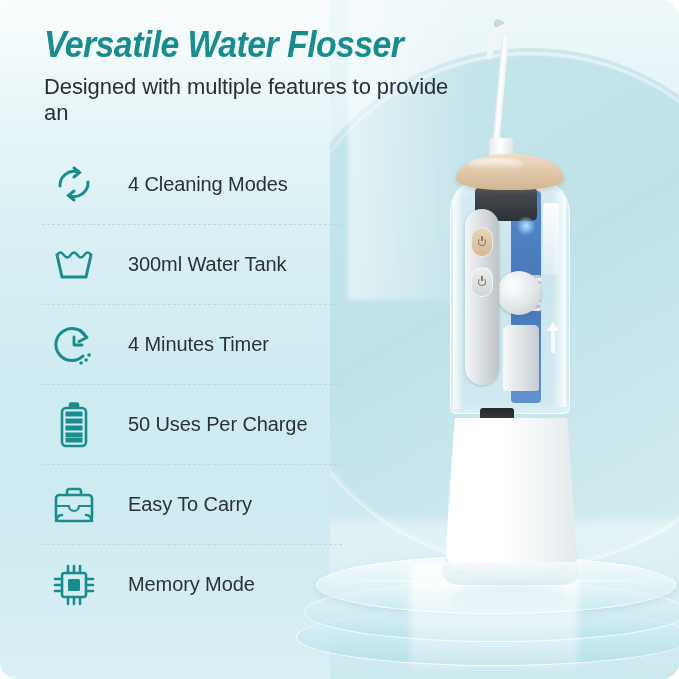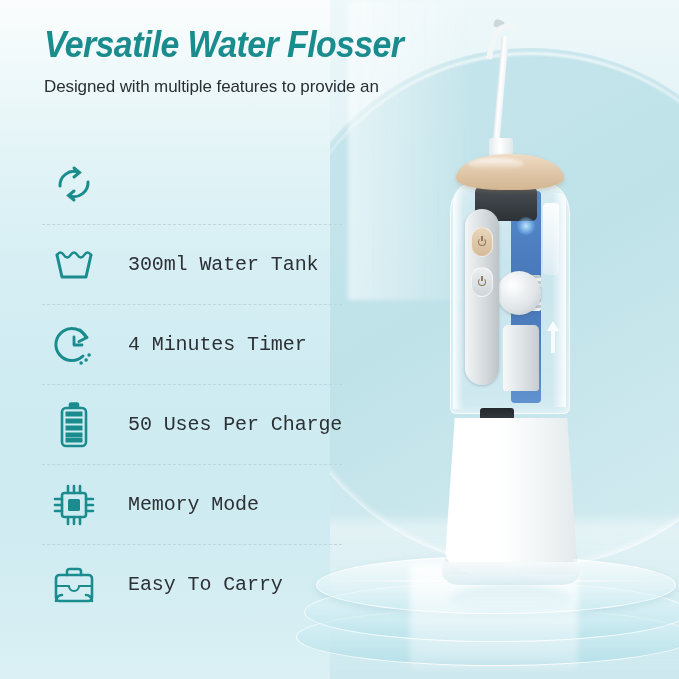--- a/index.html
+++ b/index.html
@@ -17,20 +17,21 @@
     background:
       linear-gradient(to bottom,
         #fbfdfd 0%,
         #f2fafb 8%,
         #e3f4f7 22%,
         #d7eff4 38%,
         #cfecf2 55%,
         #cdebf1 72%,
         #d3edf2 86%,
         #daf0f4 100%);
+    border-radius: 17px;
   }
 
   
   .scene {
     position:absolute;
     left:330px; top:0;
     width:349px; height:679px;
     overflow:hidden;
   }
   .scene-wall {
@@ -276,34 +277,34 @@
     font-style:italic;
     letter-spacing:-0.6px;
     color:#1b8c8e;
     white-space:nowrap;
     transform:scaleX(.94);
     transform-origin:left center;
   }
   .subhead {
     position:absolute; left:44px; top:74px;
     width:420px;
-    font-size:17px;
+    font-size:22px;
     line-height:26px;
     color:#2a2f33;
     letter-spacing:-0.1px;
   }
 
   .features { position:absolute; left:42px; top:144px; width:300px; }
   .feature {
     position:relative;
     height:80px;
     display:flex;
     align-items:center;
   }
-  .feature + .feature { border-top:1px dashed #bcd8de;font-family:Liberation Mono, monospace; }
+  .feature + .feature { border-top:1px dashed #bcd8de; }
   .f-icon {
     width:64px; height:56px;
     display:flex; align-items:center; justify-content:center;
     flex:0 0 64px;
   }
   .f-label {
     font-size:20px;
     color:#2c3135;
     letter-spacing:-0.1px;
     margin-left:22px;
@@ -381,20 +382,21 @@
 
     <div class="feature">
       <div class="f-icon">
         <svg width="40" height="40" viewBox="0 0 40 40" fill="none" stroke="#1b8c8e" stroke-width="3" stroke-linecap="round">
           <path d="M6 22 A14 14 0 0 1 24 8"></path>
           <path d="M34 18 A14 14 0 0 1 16 32"></path>
           <path d="M20 4 L25.5 8.5 L20 13"></path>
           <path d="M20 27 L14.5 31.5 L20 36"></path>
         </svg>
       </div>
+      <div class="f-label">4 Cleaning Modes</div>
     </div>
 
     <div class="feature">
       <div class="f-icon">
         <svg width="42" height="38" viewBox="0 0 42 38" fill="none" stroke="#1b8c8e" stroke-width="3" stroke-linecap="round" stroke-linejoin="round">
           <path d="M4 9 L9 31 L33 31 L38 9"></path>
           <path d="M4 9 q3.4 -5 6.8 0 t6.8 0 t6.8 0 t6.8 0 t6.8 0" stroke-width="2.4"></path>
         </svg>
       </div>
       <div class="f-label">300ml Water Tank</div>
@@ -424,39 +426,39 @@
           <rect x="6.5" y="23.5" width="17" height="5" fill="#1b8c8e" stroke="none"></rect>
           <rect x="6.5" y="30.5" width="17" height="5" fill="#1b8c8e" stroke="none"></rect>
           <rect x="6.5" y="36" width="17" height="4.5" fill="#1b8c8e" stroke="none"></rect>
         </svg>
       </div>
       <div class="f-label">50 Uses Per Charge</div>
     </div>
 
     <div class="feature">
       <div class="f-icon">
+        <svg width="44" height="38" viewBox="0 0 44 38" fill="none" stroke="#1b8c8e" stroke-width="2.6" stroke-linecap="round" stroke-linejoin="round">
+          <path d="M15 9 L15 5.5 a2.5 2.5 0 0 1 2.5 -2.5 l9 0 a2.5 2.5 0 0 1 2.5 2.5 L29 9"></path>
+          <rect x="4" y="9" width="36" height="26" rx="3.5"></rect>
+          <path d="M4 20 L17 20 a5 5 0 0 0 10 0 L40 20" stroke-width="2.2"></path>
+          <path d="M4 35 a6 6 0 0 1 6 -6"></path>
+          <path d="M40 35 a6 6 0 0 0 -6 -6"></path>
+        </svg>
+      </div>
+      <div class="f-label">Easy To Carry</div>
+    </div>
+
+    <div class="feature">
+      <div class="f-icon">
         <svg width="42" height="42" viewBox="0 0 42 42" fill="none" stroke="#1b8c8e" stroke-width="2.6" stroke-linecap="round">
           <rect x="9" y="9" width="24" height="24" rx="2.5"></rect>
           <rect x="15" y="15" width="12" height="12" rx="1.5" fill="#1b8c8e" stroke="none"></rect>
           <path d="M15 2 L15 9 M21 2 L21 9 M27 2 L27 9"></path>
           <path d="M15 33 L15 40 M21 33 L21 40 M27 33 L27 40"></path>
           <path d="M2 15 L9 15 M2 21 L9 21 M2 27 L9 27"></path>
           <path d="M33 15 L40 15 M33 21 L40 21 M33 27 L40 27"></path>
         </svg>
       </div>
       <div class="f-label">Memory Mode</div>
     </div>
 
-    <div class="feature">
-      <div class="f-icon">
-        <svg width="44" height="38" viewBox="0 0 44 38" fill="none" stroke="#1b8c8e" stroke-width="2.6" stroke-linecap="round" stroke-linejoin="round">
-          <path d="M15 9 L15 5.5 a2.5 2.5 0 0 1 2.5 -2.5 l9 0 a2.5 2.5 0 0 1 2.5 2.5 L29 9"></path>
-          <rect x="4" y="9" width="36" height="26" rx="3.5"></rect>
-          <path d="M4 20 L17 20 a5 5 0 0 0 10 0 L40 20" stroke-width="2.2"></path>
-          <path d="M4 35 a6 6 0 0 1 6 -6"></path>
-          <path d="M40 35 a6 6 0 0 0 -6 -6"></path>
-        </svg>
-      </div>
-      <div class="f-label">Easy To Carry</div>
-    </div>
-
   </div>
 </div>
 
 </body></html>

